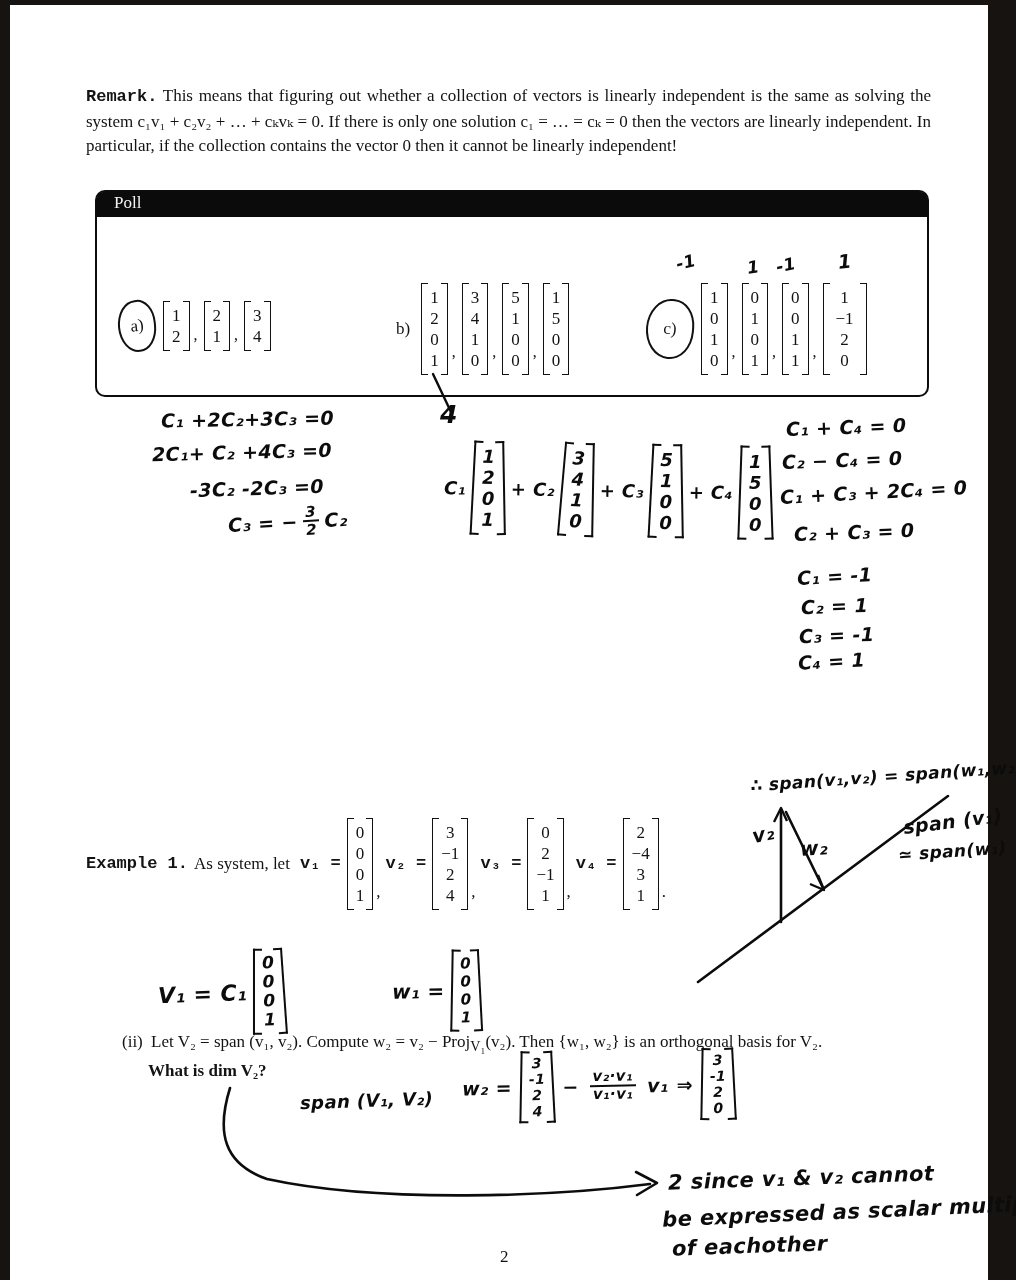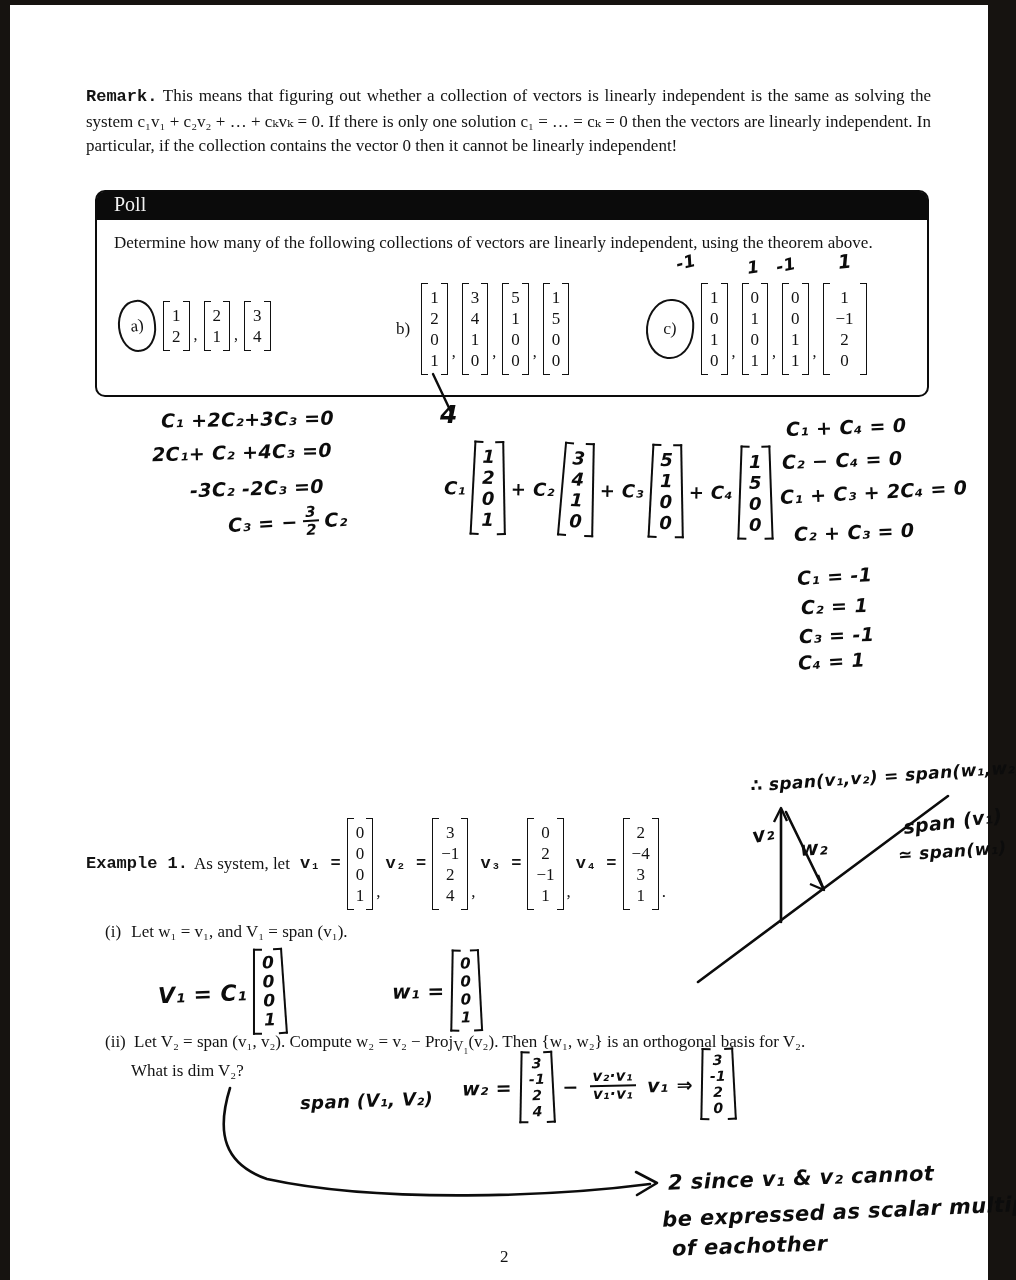--- a/index.html
+++ b/index.html
@@ -6,21 +6,21 @@
   .canvas{position:relative;width:1016px;height:1280px;background:#fff;overflow:hidden;
           font-family:"Liberation Serif","DejaVu Serif","DejaVu Sans",serif;color:#131313;}
   .abs{position:absolute;}
   .strip{background:#161310;}
   .print{font-size:17px;line-height:24.5px;}
   .bold{font-weight:bold;font-family:Liberation Mono, monospace;}
   .just{text-align:justify;}
 
   
   .pollbox{border:2.6px solid #0c0c0c;border-radius:10px;background:#fff;}
-  .pollhead{background:#0b0b0b;color:#f3f3f3;font-size:20px;padding:1px 17px 4px;
+  .pollhead{background:#0b0b0b;color:#f3f3f3;font-size:17px;padding:1px 17px 4px;
             border-radius:6px 6px 0 0;}
   .pollbody{padding:11px 17px 0;}
 
   
   .vec{display:inline-flex;flex-direction:column;align-items:center;justify-content:center;
        position:relative;padding:4px 9px;font-size:17px;}
   .vec span{display:block;line-height:21px;}
   .vec::before{content:"";position:absolute;left:0;top:0;bottom:0;width:6px;
        border:1.7px solid #111;border-right:none;}
   .vec::after{content:"";position:absolute;right:0;top:0;bottom:0;width:6px;
@@ -56,21 +56,20 @@
 <div class="canvas">
 
   <div class="abs strip" style="left:0;top:0;width:1016px;height:5px;"></div>
   <div class="abs strip" style="left:0;top:0;width:10px;height:1280px;"></div>
   <div class="abs strip" style="left:988px;top:0;width:28px;height:1280px;"></div>
 
   <div class="abs print just" style="left:86px;top:84px;width:845px;"><span class="bold">Remark.</span> <span>This means that figuring out whether a collection of vectors is linearly independent is the same as solving the system c₁v₁ + c₂v₂ + … + cₖvₖ = 0.  If there is only one solution c₁ = … = cₖ = 0 then the vectors are linearly independent.  In particular, if the collection contains the vector 0 then it cannot be linearly independent!</span></div>
 
   <div class="abs pollbox" style="left:95px;top:190px;width:830px;height:203px;">
     <div class="pollhead">Poll</div>
-    <div class="pollbody print just" style="width:795px;">Determine how many of the following collections of vectors are linearly independent, using the theorem above.</div>
   </div>
 
   <div class="abs vgroup" style="left:118px;top:300px;">
     <span class="circled" style="width:34px;height:48px;">
         <span class="print">a)</span>
       </span>
     <span class="vec">
         <span>1</span>
         <span>2</span>
       </span>
@@ -256,48 +255,44 @@
     <span class="print bold">v₄ =</span>
     <span class="vec">
         <span>2</span>
         <span>−4</span>
         <span>3</span>
         <span>1</span>
       </span>
     <span class="print sep">.</span>
   </div>
 
-  <div class="abs print" style="left:105px;top:920px;">
-    <span>(i)</span>
-    <span style="margin-left:6px;">Let w₁ = v₁, and V₁ = span (v₁).</span>
-  </div>
 
   <div class="abs hw hrow" style="left:158px;top:950px;font-size:22px;transform:rotate(-2deg);">
     <span>V₁ = C₁</span>
     <span class="hvec" style="font-size:17px;line-height:19px;">
         <span>0</span>
         <span>0</span>
         <span>0</span>
         <span>1</span>
       </span>
   </div>
   <div class="abs hw hrow" style="left:392px;top:950px;font-size:20px;transform:rotate(-1deg);">
     <span>w₁ =</span>
     <span class="hvec" style="font-size:15px;line-height:18px;">
         <span>0</span>
         <span>0</span>
         <span>0</span>
         <span>1</span>
       </span>
   </div>
 
-  <div class="abs print" style="left:105px;top:1030px;width:840px;">
+  <div class="abs print" style="left:122px;top:1030px;width:840px;">
     <span>(ii)</span>
     <span style="margin-left:4px;">Let V₂ = span (v₁, v₂). Compute w₂ = v₂ − Proj</span><sub>V₁</sub><span>(v₂). Then {w₁, w₂} is an orthogonal basis for V₂.</span>
-    <div style="margin-left:26px;">What is dim V₂?</div>
+    <div style="margin-left:26px;font-weight:bold;">What is dim V₂?</div>
   </div>
 
   <div class="abs hw hrow" style="left:462px;top:1050px;font-size:19px;transform:rotate(-1deg);gap:8px;">
     <span>w₂ =</span>
     <span class="hvec" style="font-size:14px;line-height:16px;padding:4px 9px;">
         <span>3</span>
         <span>-1</span>
         <span>2</span>
         <span>4</span>
       </span>

